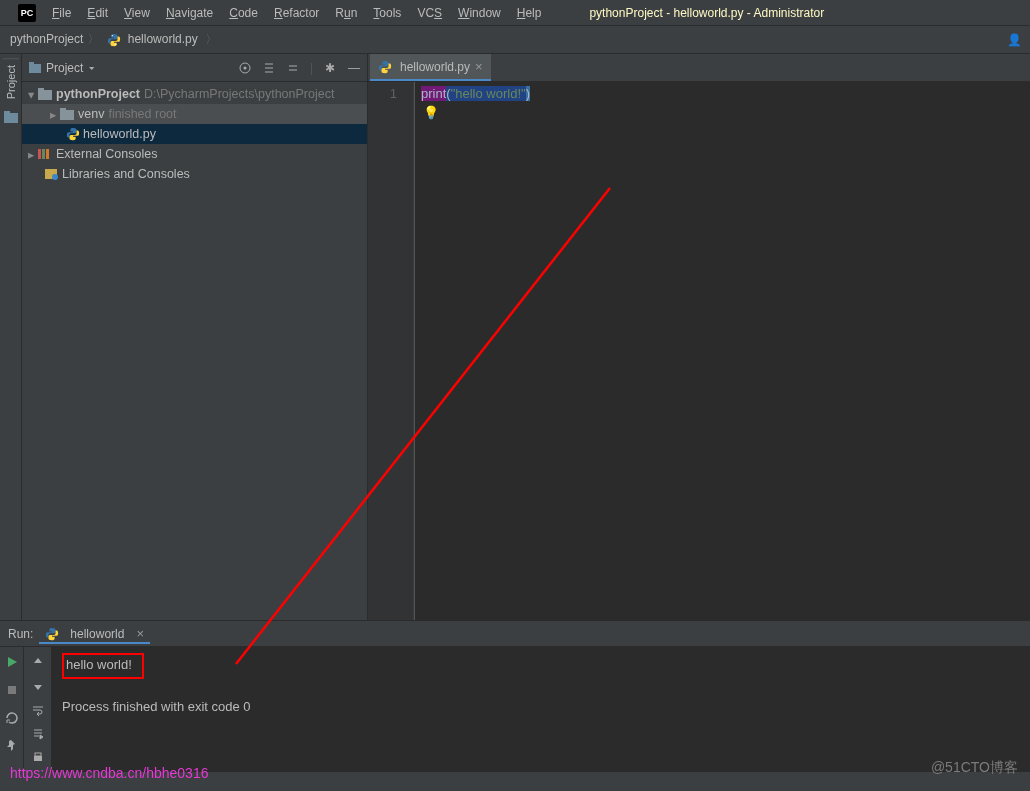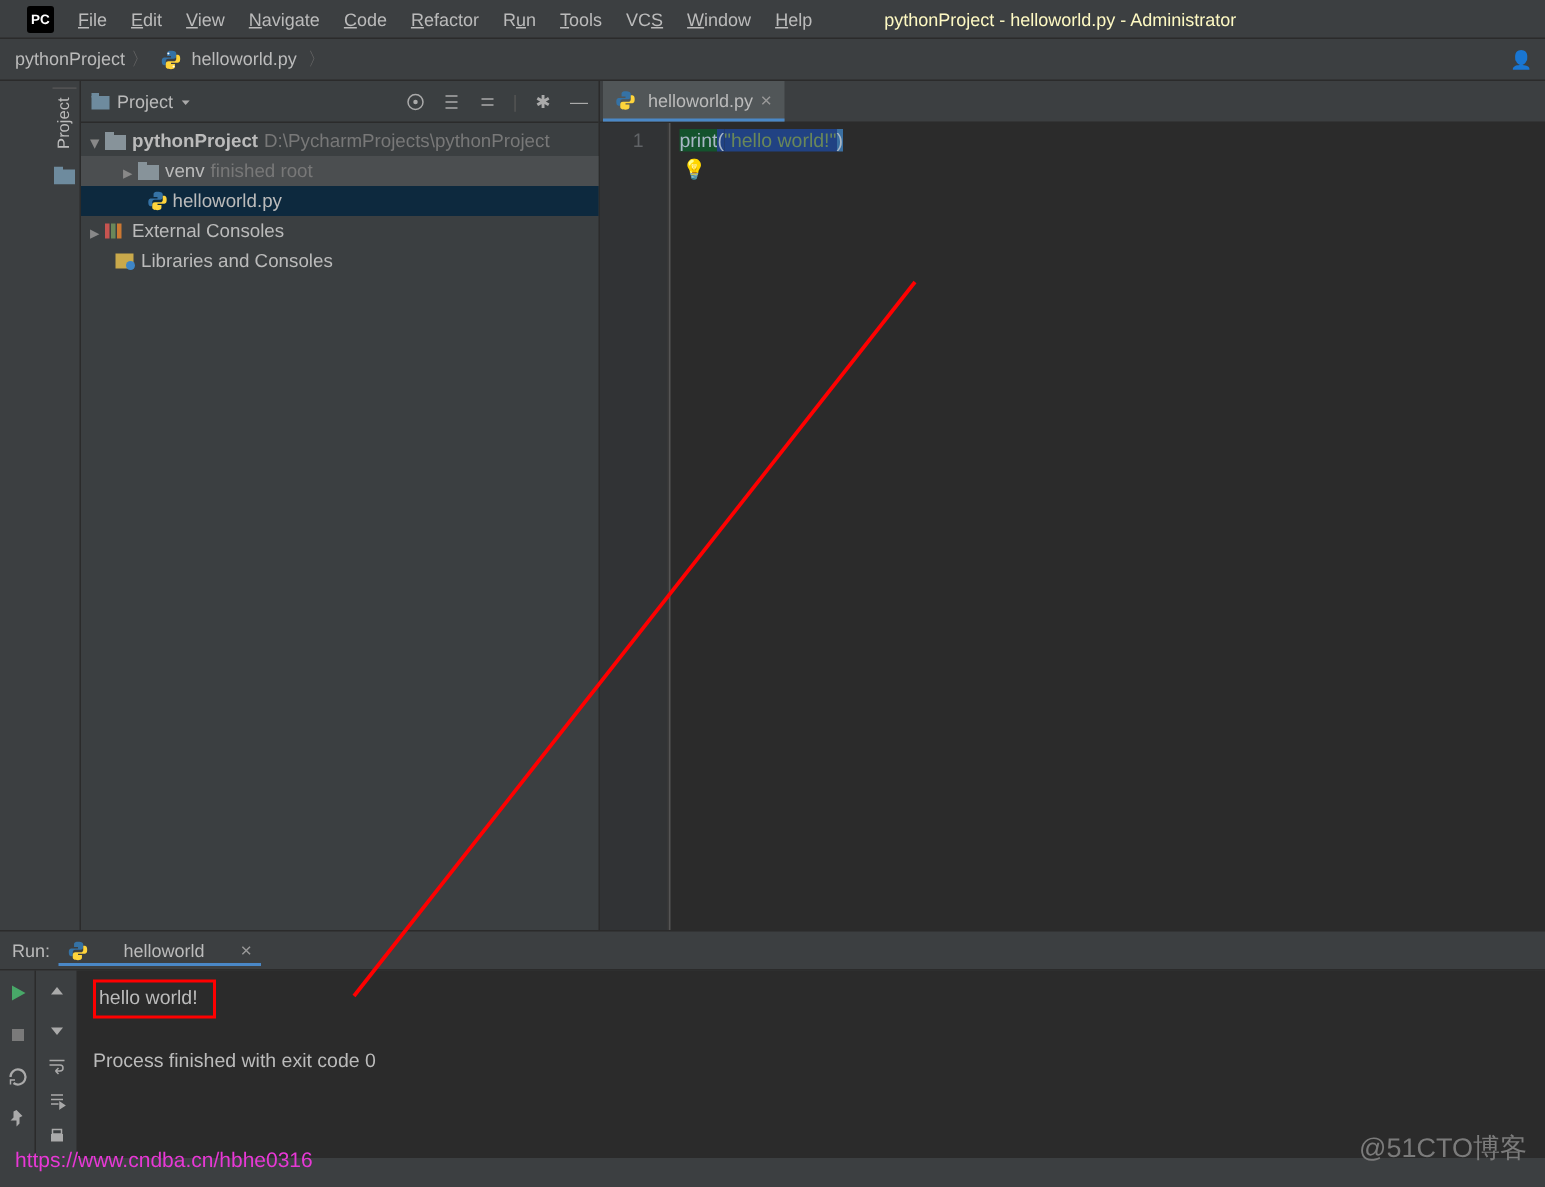--- a/index.html
+++ b/index.html
@@ -7,21 +7,21 @@
 .menubar { height: 26px; background: #3c3f41; display: flex; align-items: center; padding: 0 18px; border-bottom: 1px solid #2b2b2b; }
 .app-icon { width: 18px; height: 18px; background: #000; color: #fff; font-size: 9px; font-weight: bold; display: flex; align-items: center; justify-content: center; border-radius: 2px; margin-right: 8px; }
 .menu-item { padding: 3px 8px; cursor: pointer; }
 .mnemonic { text-decoration: underline; }
 .title-hint { margin-left: 40px; color: #fef9c3; }
 .navbar { height: 28px; background: #3c3f41; display: flex; align-items: center; padding: 0 8px; border-bottom: 1px solid #2b2b2b; }
 .breadcrumb-item { padding: 0 6px 0 2px; position: relative; }
 .breadcrumb-item::after { content: "〉"; color: #666; margin-left: 4px; }
 .breadcrumb-item:last-child::after { content: ""; }
 .py-icon { display: inline-flex; width: 14px; height: 14px; vertical-align: middle; margin-right: 3px; }
-.main { display: flex; height: 566px; padding-left: 32px; }
+.main { display: flex; height: 566px; }
 .left-gutter { width: 22px; background: #3c3f41; border-right: 1px solid #2b2b2b; display: flex; flex-direction: column; align-items: center; padding-top: 4px; }
 .vert-tab { writing-mode: vertical-rl; transform: rotate(180deg); font-size: 11px; padding: 6px 2px; cursor: pointer; color: #bbb; border-bottom: 1px solid #555; }
 .dir-icon { width: 14px; height: 12px; margin-top: 6px; }
 .project-pane { width: 346px; background: #3b3f41; border-right: 1px solid #2b2b2b; display: flex; flex-direction: column; }
 .pane-header { height: 28px; display: flex; align-items: center; padding: 0 6px; border-bottom: 1px solid #2b2b2b; justify-content: space-between; }
 .pane-title { display: flex; align-items: center; gap: 4px; }
 .pane-tools { display: flex; gap: 10px; color: #aaa; }
 .tool-ic { width: 14px; height: 14px; cursor: pointer; display: inline-flex; align-items: center; justify-content: center; }
 .tree { flex: 1; padding-top: 2px; font-size: 12.5px; }
 .tree-row { height: 20px; display: flex; align-items: center; padding-left: 6px; white-space: nowrap; }
@@ -30,37 +30,37 @@
 .arrow { width: 10px; display: inline-block; color: #888; }
 .folder-ic { width: 14px; height: 12px; display: inline-block; margin-right: 4px; }
 .node-hint { color: #787878; margin-left: 4px; }
 .editor-area { flex: 1; background: #2b2b2b; display: flex; flex-direction: column; }
 .editor-tabs { height: 28px; background: #3c3f41; display: flex; align-items: stretch; border-bottom: 1px solid #2b2b2b; padding-left: 2px;}
 .editor-tab { display: flex; align-items: center; padding: 0 8px; gap: 5px; background: #515658; border-bottom: 2px solid #4a88c7; font-size: 12px; }
 .tab-close { color: #999; cursor: pointer; font-size: 13px; }
 .editor-body { flex: 1; display: flex; font-family: "Consolas","JetBrains Mono",monospace; font-size: 13px; line-height: 18px; }
 .linegutter { width: 46px; background: #313335; color: #606366; text-align: right; padding: 3px 16px 0 0; border-right: 1px solid #3a3a3a;}
 .code { flex: 1; padding: 3px 6px; position: relative; color: #a9b7c6; border-left: 1px solid #555;}
-.k-call { color: #a9b7c6; background: #14532d; }
+.k-call { color: #a9b7c6; background: #701a75; }
 .k-str { color: #6a8759; background: #214283;}
 .k-paren { background:#214283; }
 .k-close { background: #3a6fa1; }
 .bulb { position: absolute; left: 8px; top: 22px; font-size: 13px; }
 .run-panel { border-top: 1px solid #2b2b2b; background: #2b2b2b; }
 .run-header { height: 26px; background: #3c3f41; display: flex; align-items: center; padding: 0 8px; gap: 6px; border-bottom: 1px solid #2b2b2b;}
-.run-tab { display: flex; align-items: center; gap: 20px; padding: 3px 6px 1px 6px; border-bottom: 2px solid #4a88c7; }
+.run-tab { display: flex; align-items: center; gap: 8px; padding: 3px 6px 1px 6px; border-bottom: 2px solid #4a88c7; }
 .run-body { display: flex; min-height: 125px; }
 .run-side { width: 24px; background: #3c3f41; display: flex; flex-direction: column; align-items: center; padding-top: 8px; gap: 14px; border-right: 1px solid #2b2b2b;}
 .run-side2 { width: 28px; background: #3c3f41; display: flex; flex-direction: column; align-items: center; padding-top: 8px; gap: 10px; border-right: 1px solid #2b2b2b;}
 .run-ic { width: 14px; height: 14px; cursor: pointer; }
 .console { flex: 1; padding: 8px 10px; font-family: "Consolas",monospace; font-size: 13px; line-height: 20px; color: #bbbbbb;}
 .red-box { border: 2px solid red; display: inline-block; padding: 0 10px 2px 2px; margin-top: -2px; }
 .annotation-line { position: absolute; pointer-events: none; }
 .watermark-l { position: absolute; bottom: 10px; left: 10px; color: #e838d6; font-size: 14px; font-weight: normal; }
-.watermark-r { position: absolute; bottom: 14px; right: 12px; color: #7b7b7b; font-size: 18px; }
+.watermark-r { position: absolute; bottom: 14px; right: 12px; color: #7b7b7b; font-size: 14px; }
 .chev { display:inline-block; transform: scaleY(0.6); font-size: 9px; color: #aaa;}
 svg { display: block; }
 </style>
 </head>
 <body>
 
 <div class="menubar">
   <div class="app-icon">PC</div>
   <div class="menu-item"><span class="mnemonic">F</span>ile</div>
   <div class="menu-item"><span class="mnemonic">E</span>dit</div>

